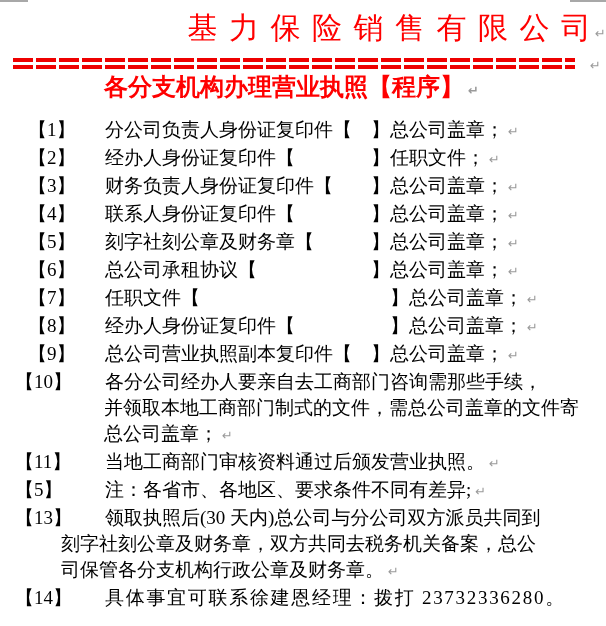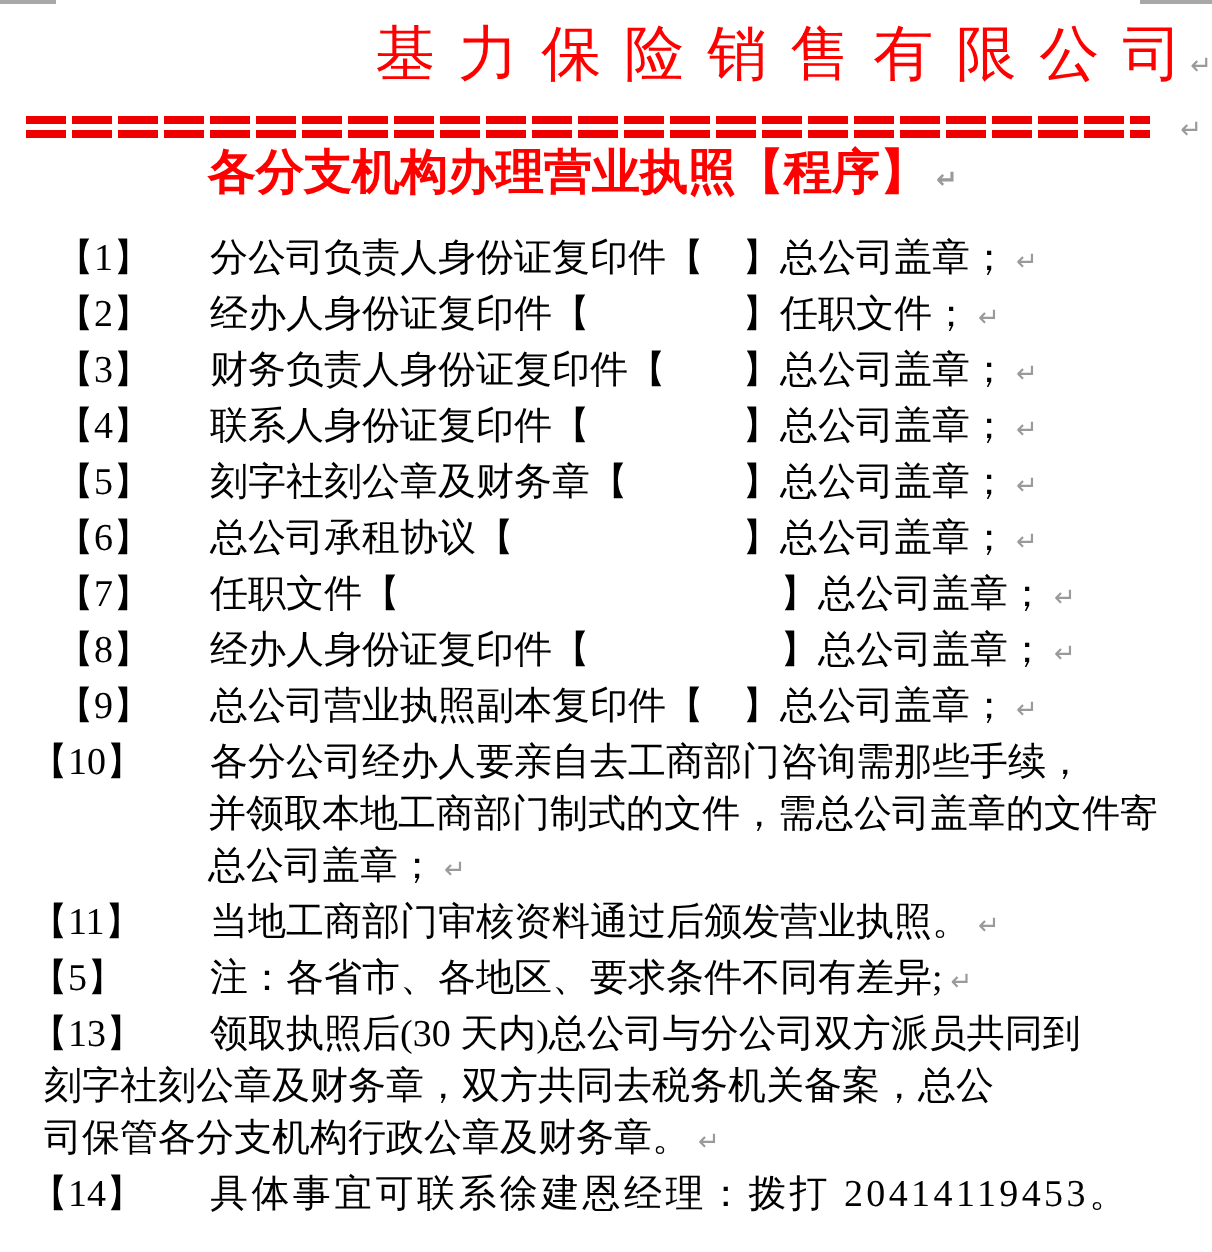--- a/index.html
+++ b/index.html
@@ -28,21 +28,21 @@
     padding-left:104px; color:#ff0000; font-weight:bold;
     font-size:24px; line-height:35px; white-space:nowrap;
   }
 
   .list { margin-top:9px; font-size:19px; line-height:26px; }
   .row { position:relative; }
   .num { position:absolute; left:28px; top:0; }
   .row.wide .num { left:15px; }
   .line-first { padding-left:105px; white-space:nowrap; }
   .cont-a { padding-left:104px; white-space:nowrap; }
-  .cont-b { padding-left:22px; white-space:nowrap; }
+  .cont-b { padding-left:61px; white-space:nowrap; }
   .spaced { letter-spacing:1.7px; }
 
   .pmark {
     color:#9a9a9a; font-family:"DejaVu Sans",sans-serif;
     font-size:13px; padding-left:4px; letter-spacing:0;
   }
 </style>
 </head>
 <body>
 
@@ -127,17 +127,17 @@
 
   <div class="row wide">
     <span class="num">【13】</span>
     <div class="line-first"><span>领取执照后(30 天内)总公司与分公司双方派员共同到</span></div>
     <div class="cont-b"><span>刻字社刻公章及财务章，双方共同去税务机关备案，总公</span></div>
     <div class="cont-b"><span>司保管各分支机构行政公章及财务章。</span><span class="pmark">↵</span></div>
   </div>
 
   <div class="row wide">
     <span class="num">【14】</span>
-    <div class="line-first spaced"><span>具体事宜可联系徐建恩经理：拨打 20414119453。</span></div>
+    <div class="line-first spaced"><span>具体事宜可联系徐建恩经理：拨打 23732336280。</span></div>
 
   </div>
 
 </div>
 
 </body></html>

